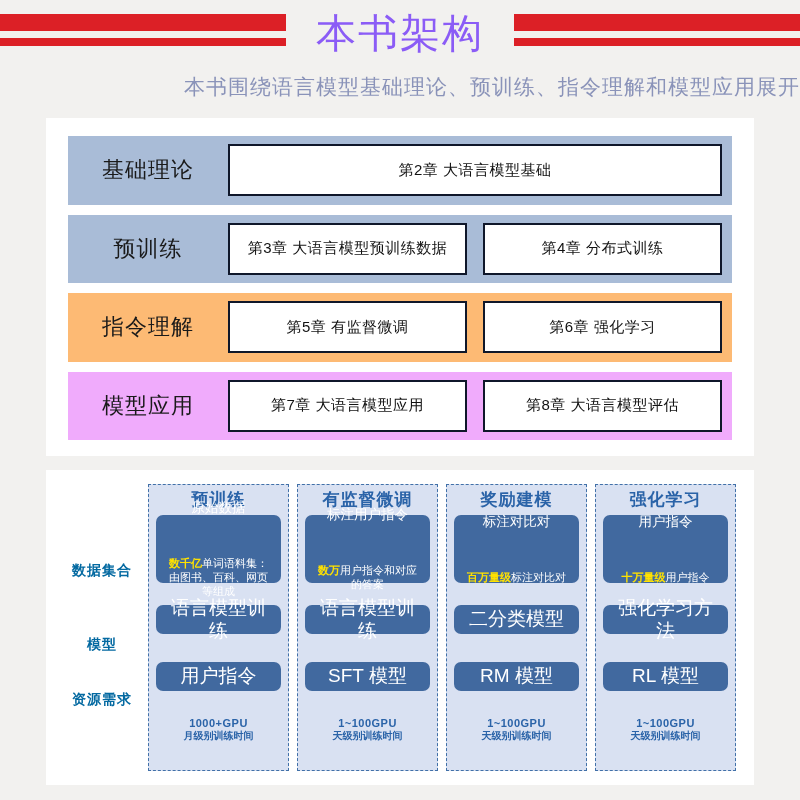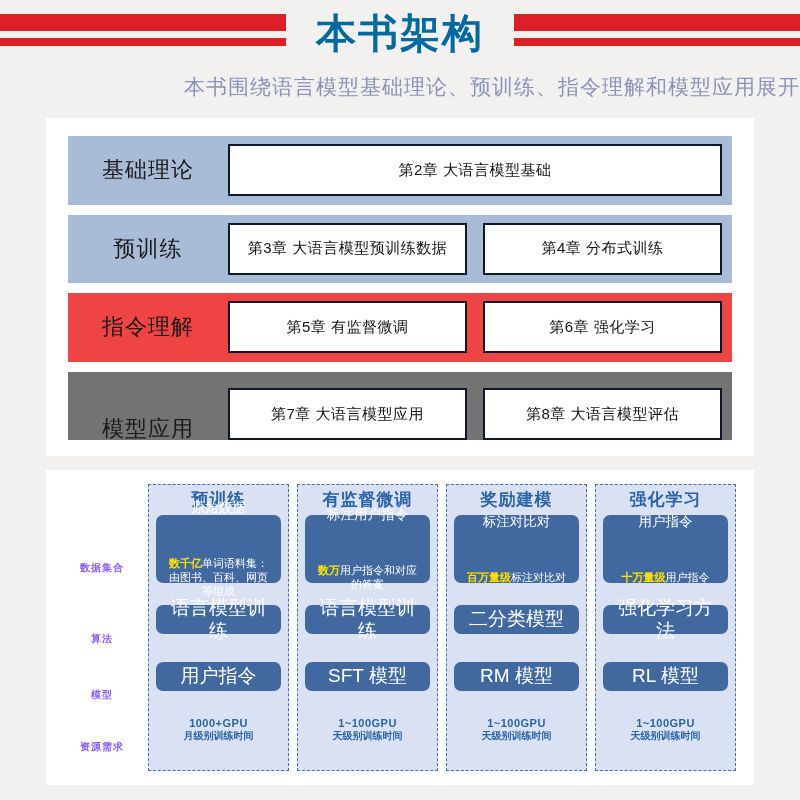--- a/index.html
+++ b/index.html
@@ -42,22 +42,22 @@
     background: #dc2026;
   }
   .bar-thin {
     height: 8px;
     background: #dc2026;
   }
   .main-title {
     position: relative;
     z-index: 2;
     font-size: 40px;
-    font-weight: bold;
-    color: #0369a1;
+    font-weight: normal;
+    color: #8b5cf6;
     letter-spacing: 2px;
     line-height: 1;
     white-space: nowrap;
   }
   .subtitle {
     text-align: right;
     font-size: 21px;
     color: #8a93b9;
     letter-spacing: 1px;
     margin-top: 10px;
@@ -116,22 +116,22 @@
     font-size: 15px;
     color: #111111;
     letter-spacing: 0.5px;
     white-space: nowrap;
   }
   .chapter-box.wide { flex: 1; }
 
   
   .band-1 { background: #a9bcd7; }
   .band-2 { background: #a9bcd7; }
-  .band-3 { background: #ef4444; }
-  .band-4 { background: #737373; align-items: flex-end; }
+  .band-3 { background: #fdba74; }
+  .band-4 { background: #f0abfc; }
 
   
   #bottom-card {
     left: 46px;
     top: 470px;
     width: 708px;
     height: 315px;
   }
   .matrix {
     position: absolute;
@@ -145,23 +145,23 @@
     flex: none;
     display: flex;
     flex-direction: column;
     padding-top: 42px;
     box-sizing: border-box;
   }
   .matrix-label {
     display: flex;
     align-items: center;
     justify-content: center;
-    font-size: 10px;
+    font-size: 14px;
     font-weight: bold;
-    color: #8b5cf6;
+    color: #0369a1;
     letter-spacing: 1px;
   }
   .lbl-data { height: 90px; }
   .lbl-algo { height: 62px; }
   .lbl-model { height: 58px; }
   .lbl-res  { height: 52px; }
 
   .matrix-cols {
     flex: 1;
     display: flex;
@@ -292,21 +292,20 @@
     </div>
 
   </div>
 </div>
 
 <div class="card" id="bottom-card">
   <div class="matrix">
 
     <div class="matrix-labels">
       <div class="matrix-label lbl-data">数据集合</div>
-      <div class="matrix-label lbl-algo">算法</div>
       <div class="matrix-label lbl-model">模型</div>
       <div class="matrix-label lbl-res">资源需求</div>
     </div>
 
     <div class="matrix-cols">
 
       <div class="pipe-col">
         <div class="col-title">预训练</div>
         <div class="pill data">
           <div class="data-head">原始数据</div>

